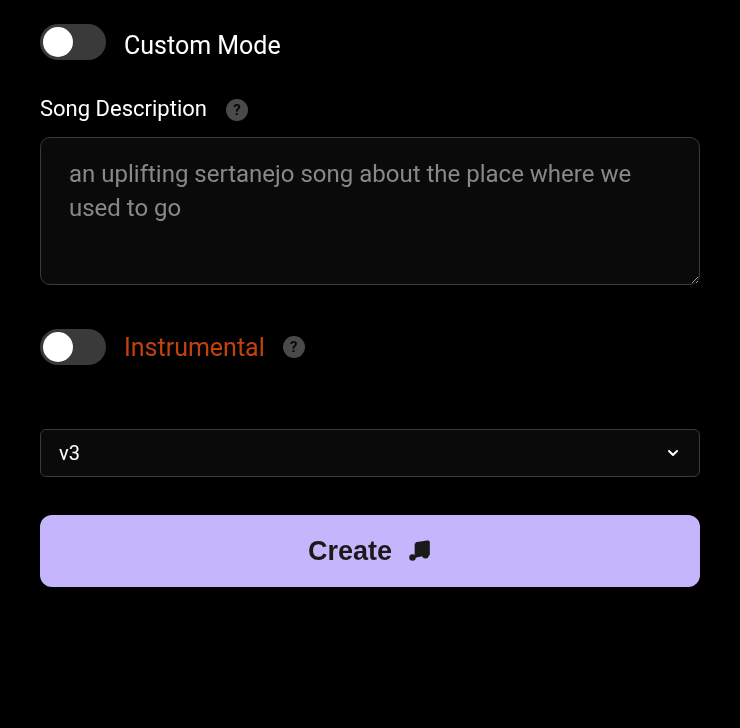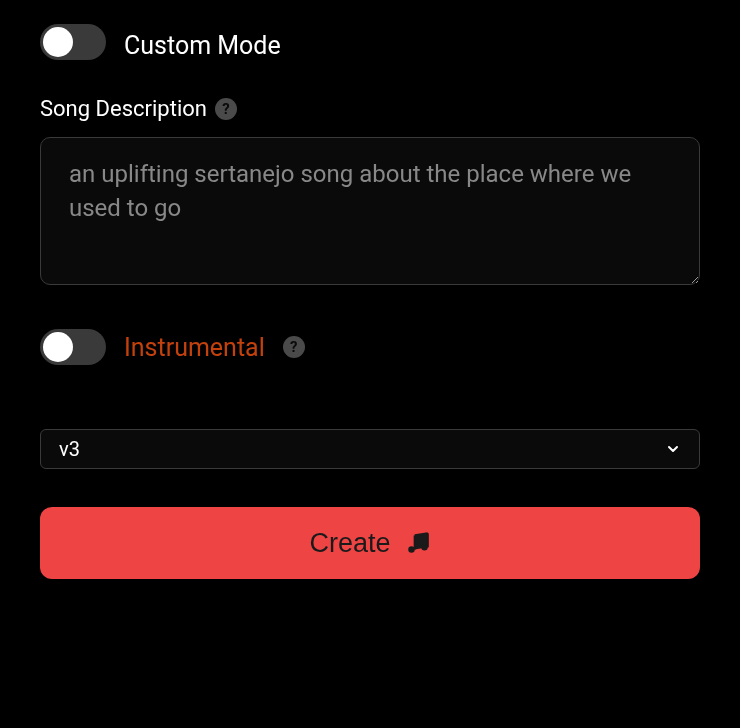--- a/index.html
+++ b/index.html
@@ -38,22 +38,22 @@
       background: #fff;
       border-radius: 50%;
     }
     .toggle-label {
       font-size: 25px;
       color: #fff;
       font-weight: 400;
     }
     .section-label-row {
       display: flex;
-      align-items: center;
-      gap: 8px;
+      align-items: flex-end;
+      gap: 19px;
       margin-bottom: 16px;
     }
     .section-label {
       font-size: 22px;
       color: #fff;
       font-weight: 400;
     }
     .help-icon {
       width: 22px;
       height: 22px;
@@ -97,49 +97,49 @@
       color: #c2410c;
       font-weight: 400;
       text-align: center;
     }
     .select-wrap {
       position: relative;
       margin-bottom: 38px;
     }
     .select {
       width: 100%;
-      height: 40px;
+      height: 48px;
       background: #0a0a0a;
       border: 1px solid #3a3a3a;
       border-radius: 6px;
       padding: 0 18px;
       color: #fff;
       font-size: 20px;
       display: flex;
       align-items: center;
       justify-content: space-between;
       cursor: pointer;
     }
     .chevron {
       width: 16px;
       height: 16px;
     }
     .create-btn {
       width: 100%;
       height: 72px;
-      background: #ef4444;
+      background: #c4b5fd;
       border: none;
       border-radius: 12px;
       display: flex;
       align-items: center;
       justify-content: center;
       gap: 14px;
       cursor: pointer;
       font-size: 27px;
-      font-weight: 400;
+      font-weight: 700;
       color: #1a1a1a;
     }
     .music-icon {
       width: 26px;
       height: 26px;
     }
   </style>
 </head>
 <body>
 

